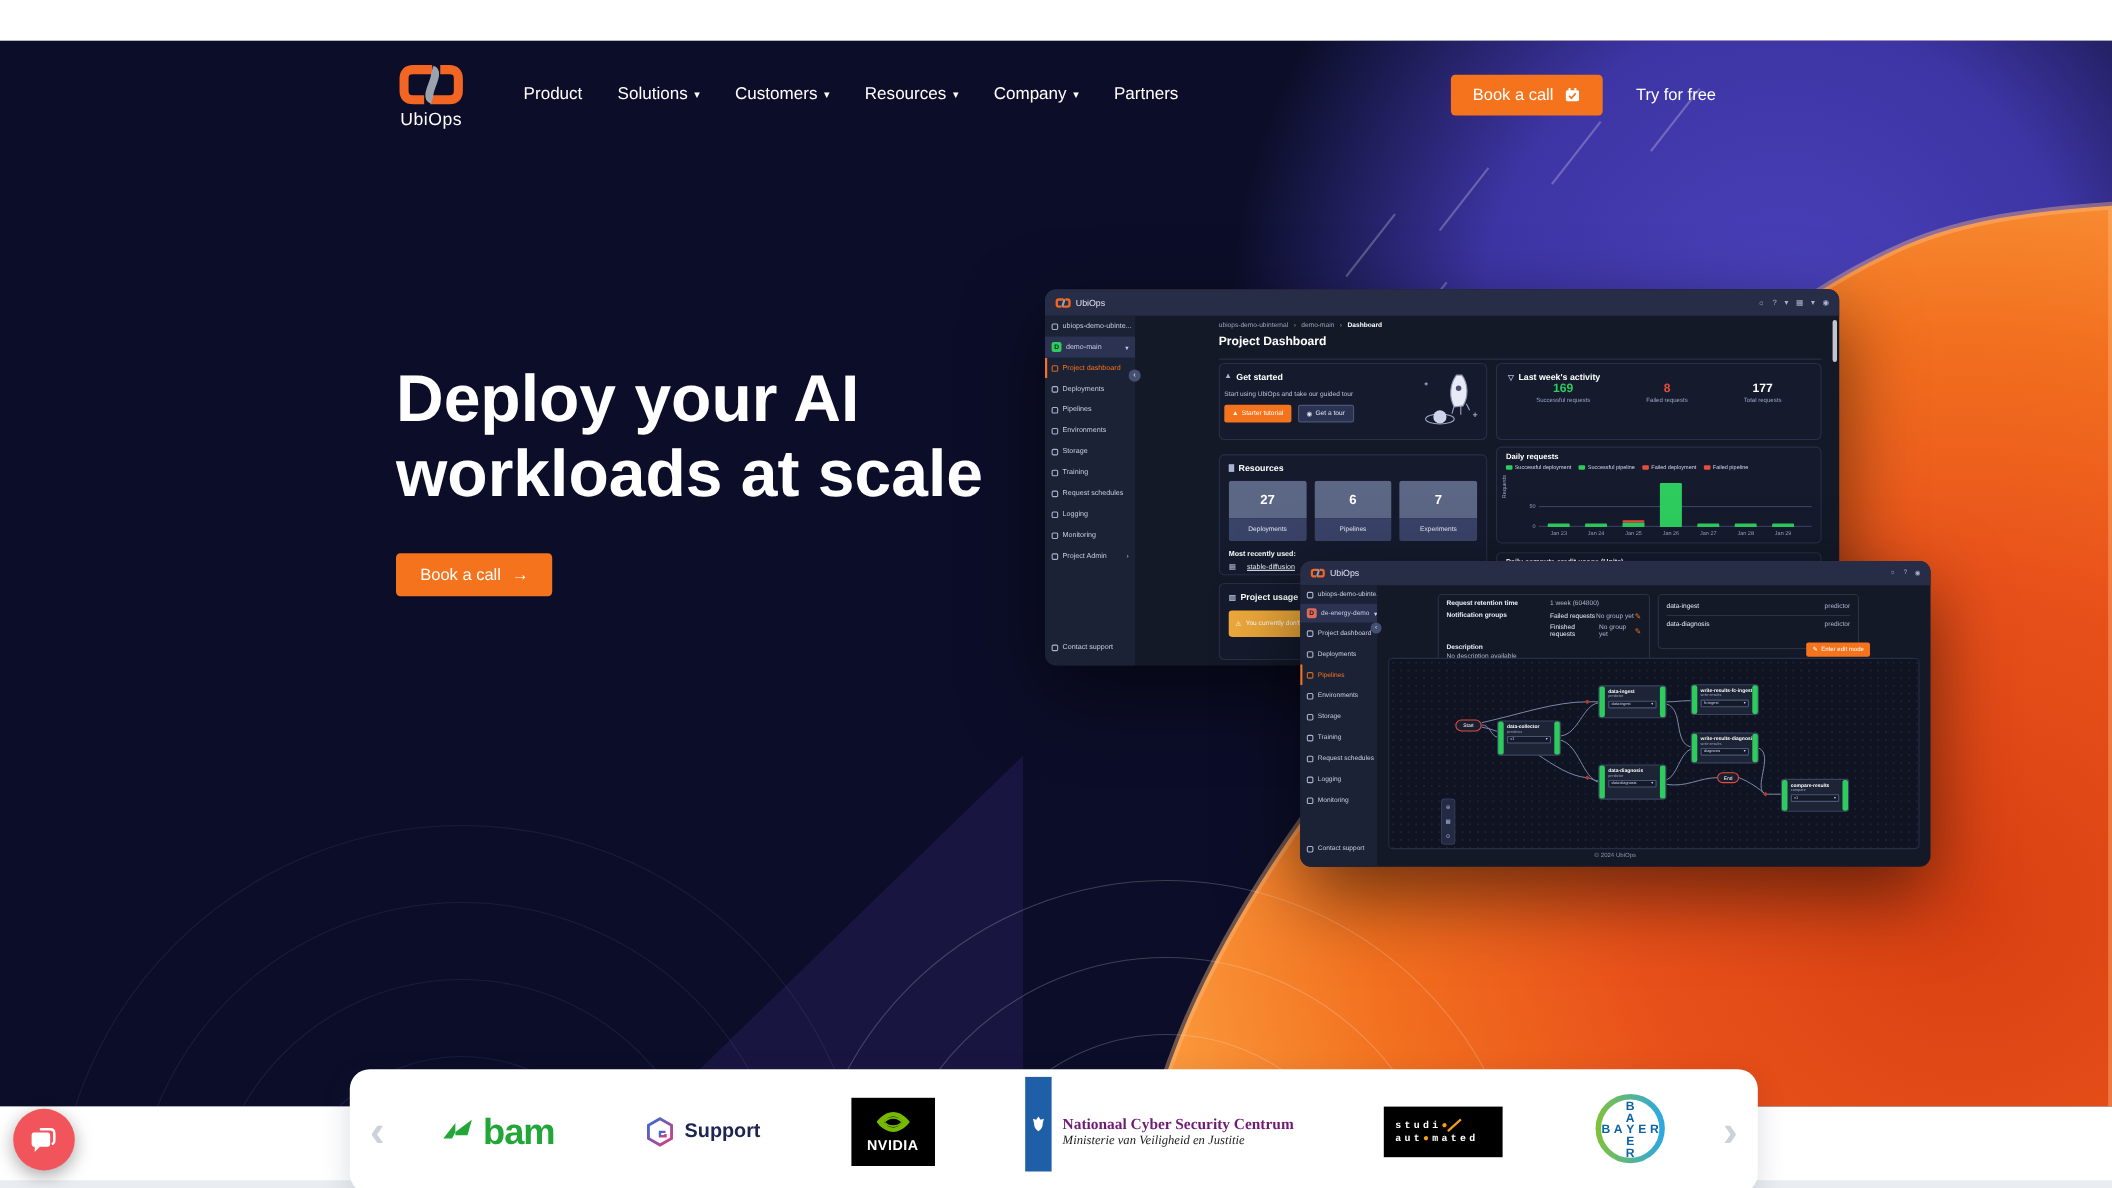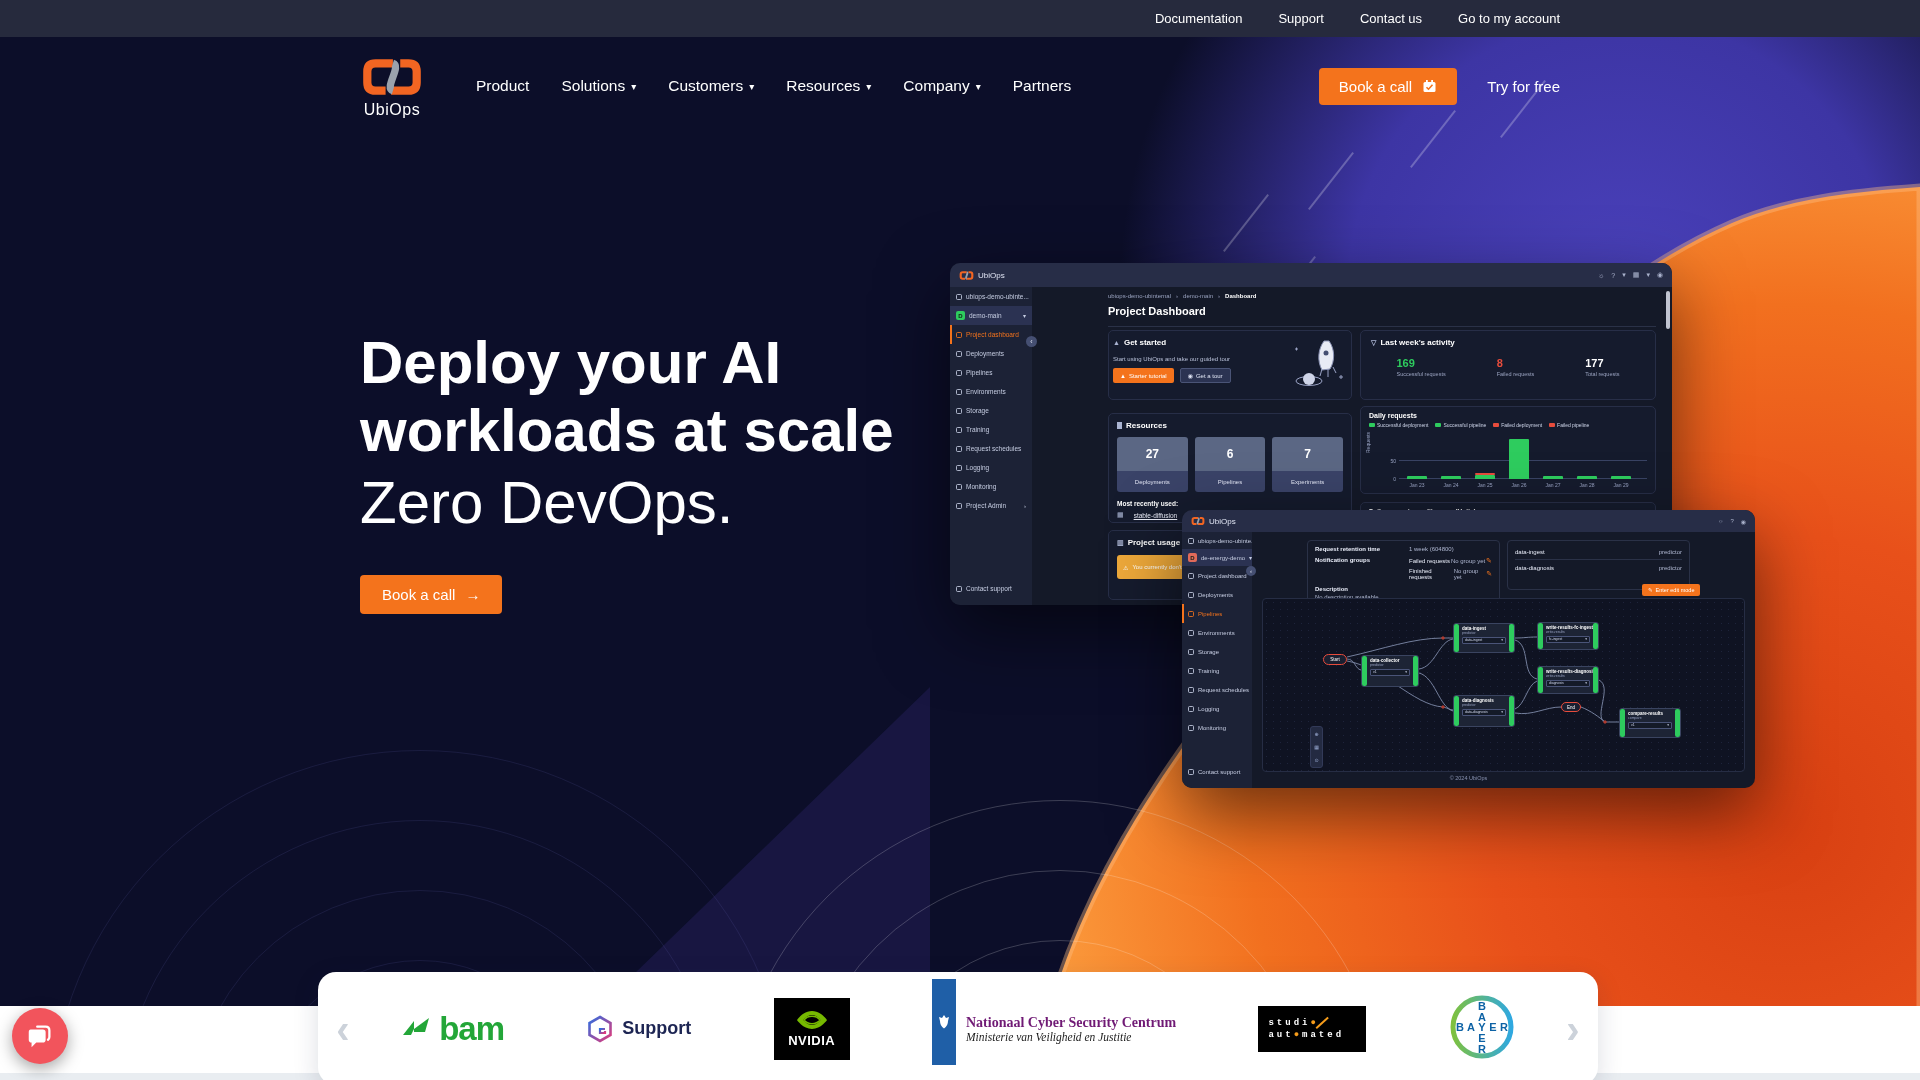--- a/index.html
+++ b/index.html
@@ -119,30 +119,20 @@
 .dlab{font-size:6px;font-weight:bold;color:#e8ecf8}
 .dval{font-size:6px;color:#aeb6d0}
 .pencil{color:#f4731c;font-size:7px}
 .panel{position:absolute;border:1px solid #2a3147;border-radius:4px}
 </style>
 </head>
 <body>
 
 <div class="page">
 
-  <div class="topbar">
-    <div class="container">
-      <div class="tb-links" id="tb-links">
-          <a class="tblink">Documentation</a>
-          <a class="tblink">Support</a>
-          <a class="tblink">Contact us</a>
-          <a class="tblink">Go to my account</a>
-        </div>
-    </div>
-  </div>
 
   <div class="hero">
 
     <div class="blob-purple"></div>
     <div class="wedge"></div>
     <svg class="orange-svg" width="1920" height="969">
       <defs>
         <radialGradient id="og" cx="85%" cy="75%" r="85%">
           <stop offset="0%" stop-color="#d84012"></stop>
             <stop offset="40%" stop-color="#e8501a"></stop>
@@ -209,21 +199,20 @@
               <path d="M4.5,8.2 l2,2 L10.5,5.8" fill="none" stroke="#f4731c" stroke-width="1.6"></path>
             </svg>
           </button>
           <span class="try-free">Try for free</span>
         </div>
       </div>
     </div>
 
     <div class="hero-copy">
       <h1>Deploy your AI workloads at scale</h1>
-      <div class="hero-sub">Zero DevOps.</div>
       <button class="btn-orange hero-cta">
         <span>Book a call</span>
         <span style="font-weight:bold">→</span>
       </button>
     </div>
 
     <div class="win" id="d1">
       <div class="wtb">
         <svg width="15" height="11" viewBox="0 0 70 48">
           <path d="M36,9 H17 Q8,9 8,18 V30 Q8,39 17,39 H28" fill="none" stroke="#f26522" stroke-width="10"></path>
@@ -337,21 +326,21 @@
             <path d="M8,14 l3,0 M9.5,12.5 l0,3 M52,42 l4,0 M54,40 l0,4"></path>
           </g>
         </svg>
       </div>
 
       <div class="cardd" style="left:410px;top:67px;width:296px;height:70px;padding:7px 10px">
         <div class="ctitle">
           <span class="cic">▽</span>
           <span>Last week's activity</span>
         </div>
-        <div style="display:flex;justify-content:space-around;margin-top:10px;text-align:left">
+        <div style="display:flex;justify-content:space-around;text-align:center">
           <div>
             <div class="statv green">169</div>
             <div class="statl">Successful requests</div>
           </div>
           <div>
             <div class="statv red">8</div>
             <div class="statl">Failed requests</div>
           </div>
           <div>
             <div class="statv white">177</div>

